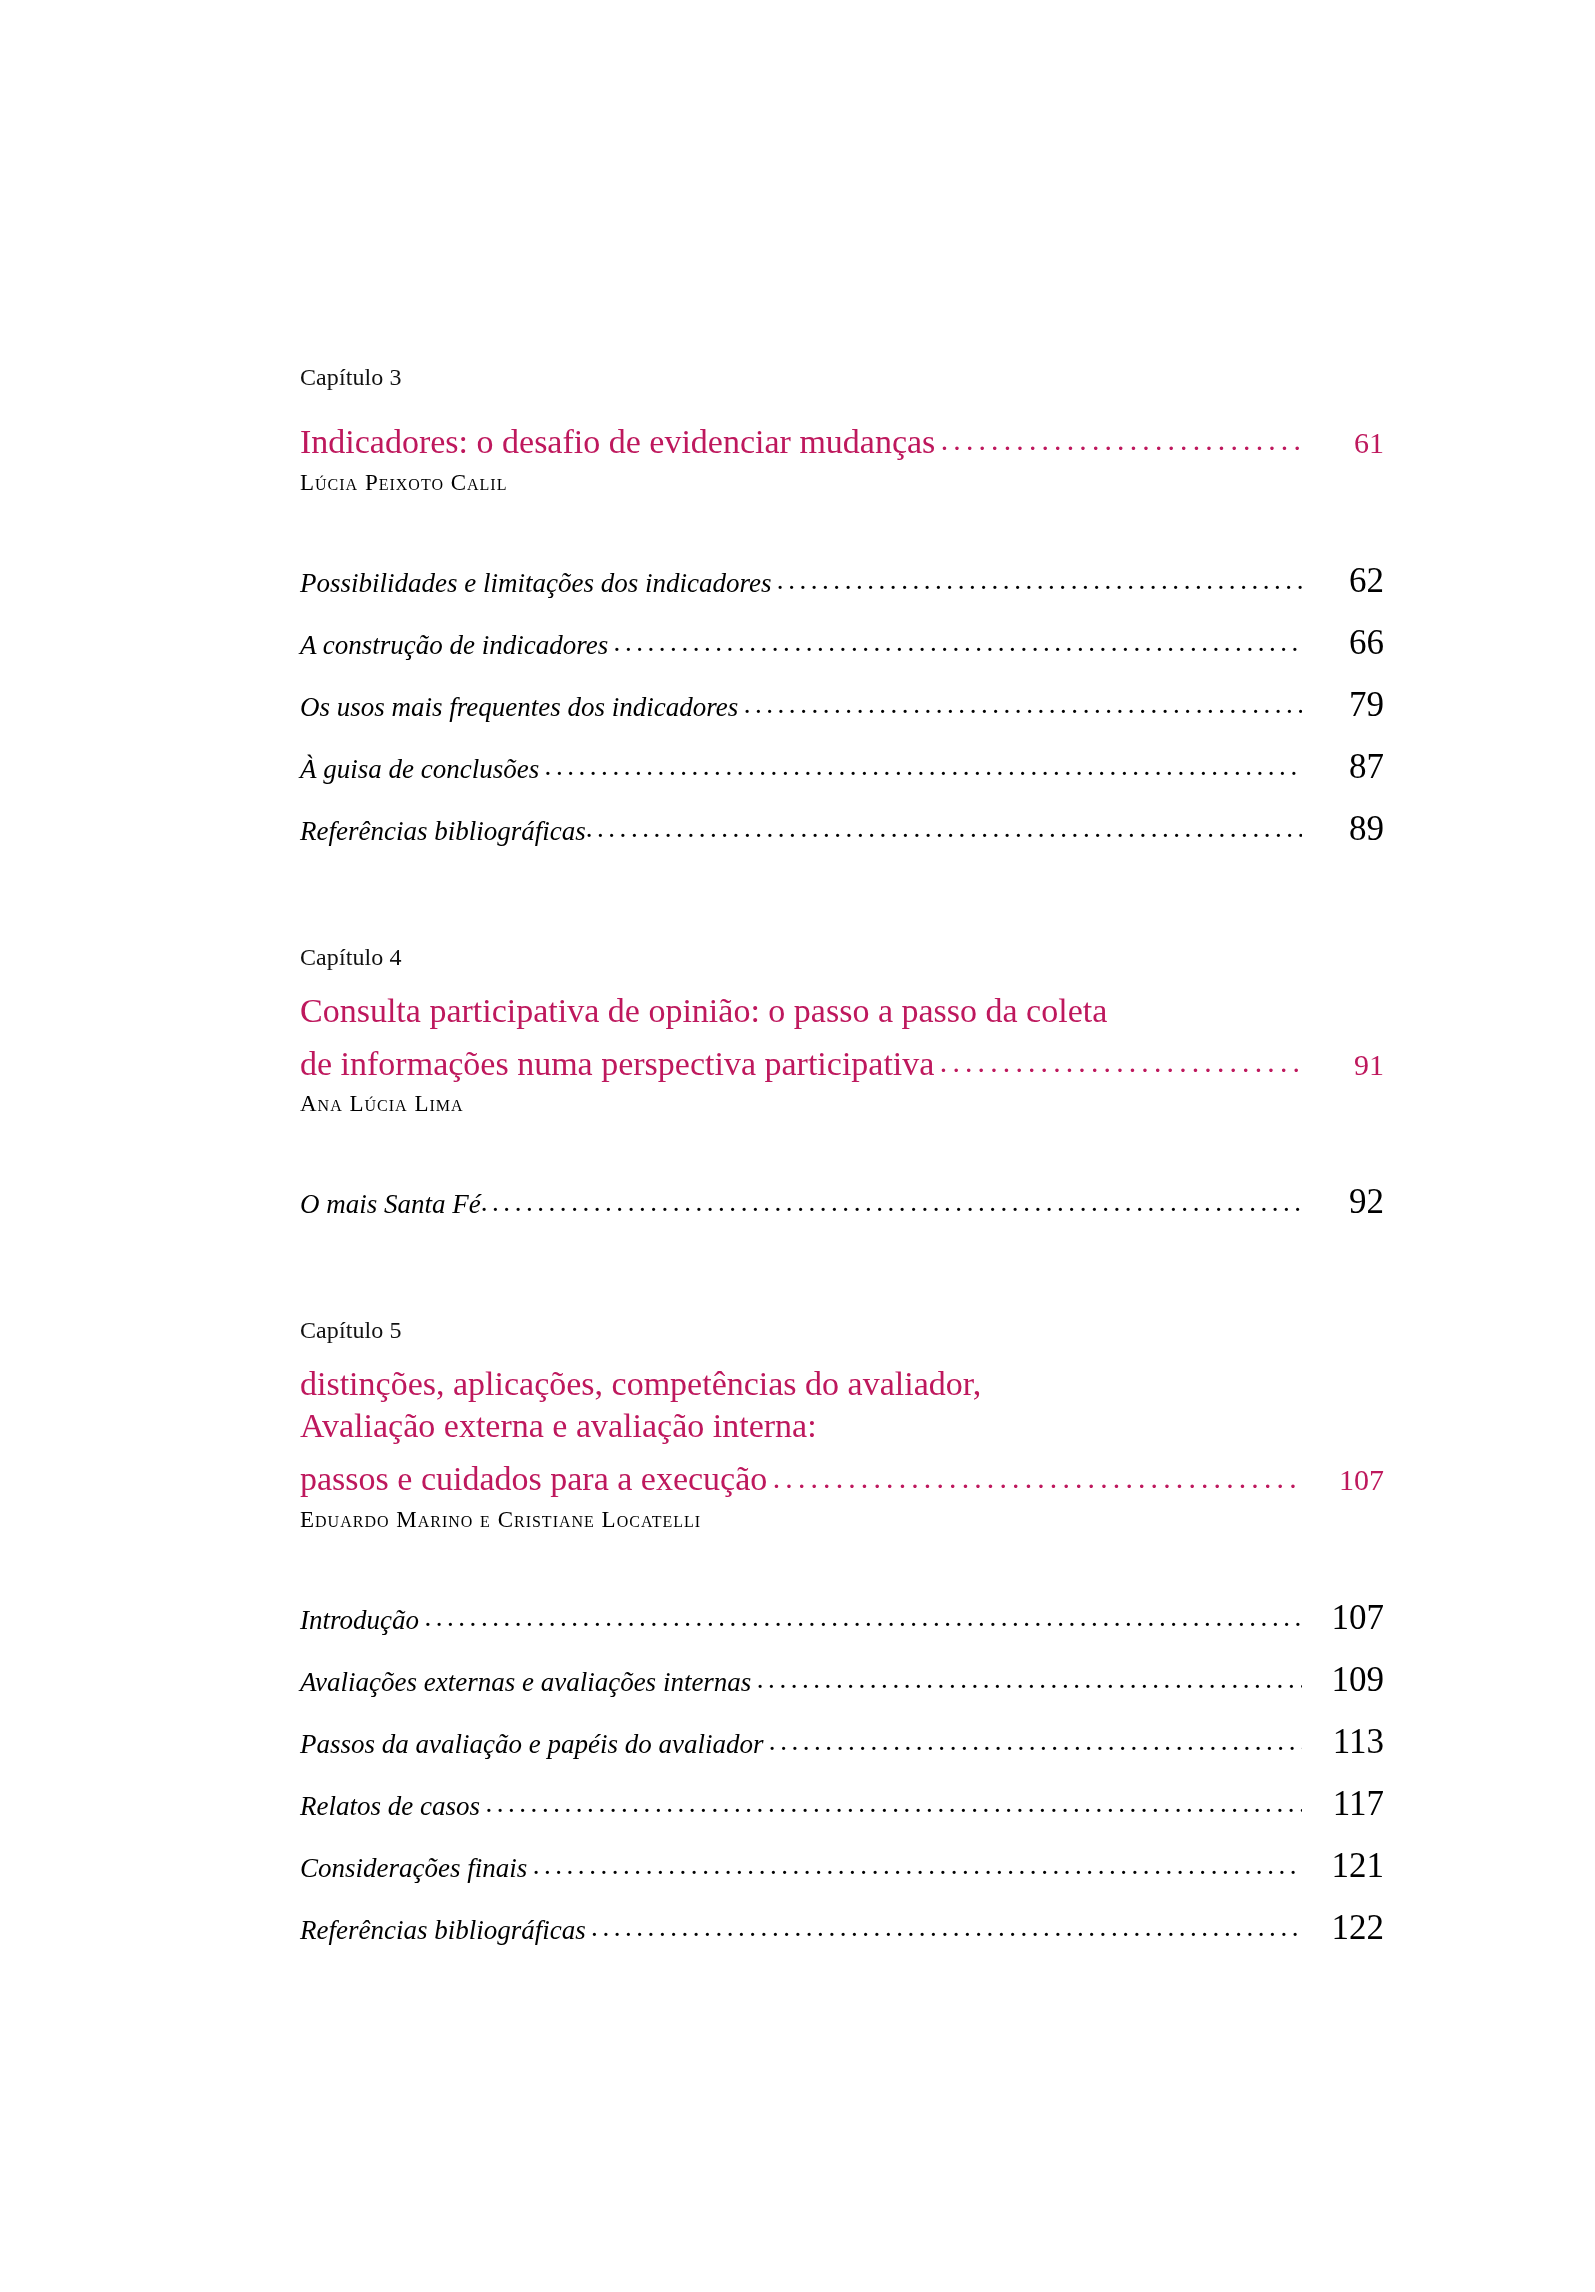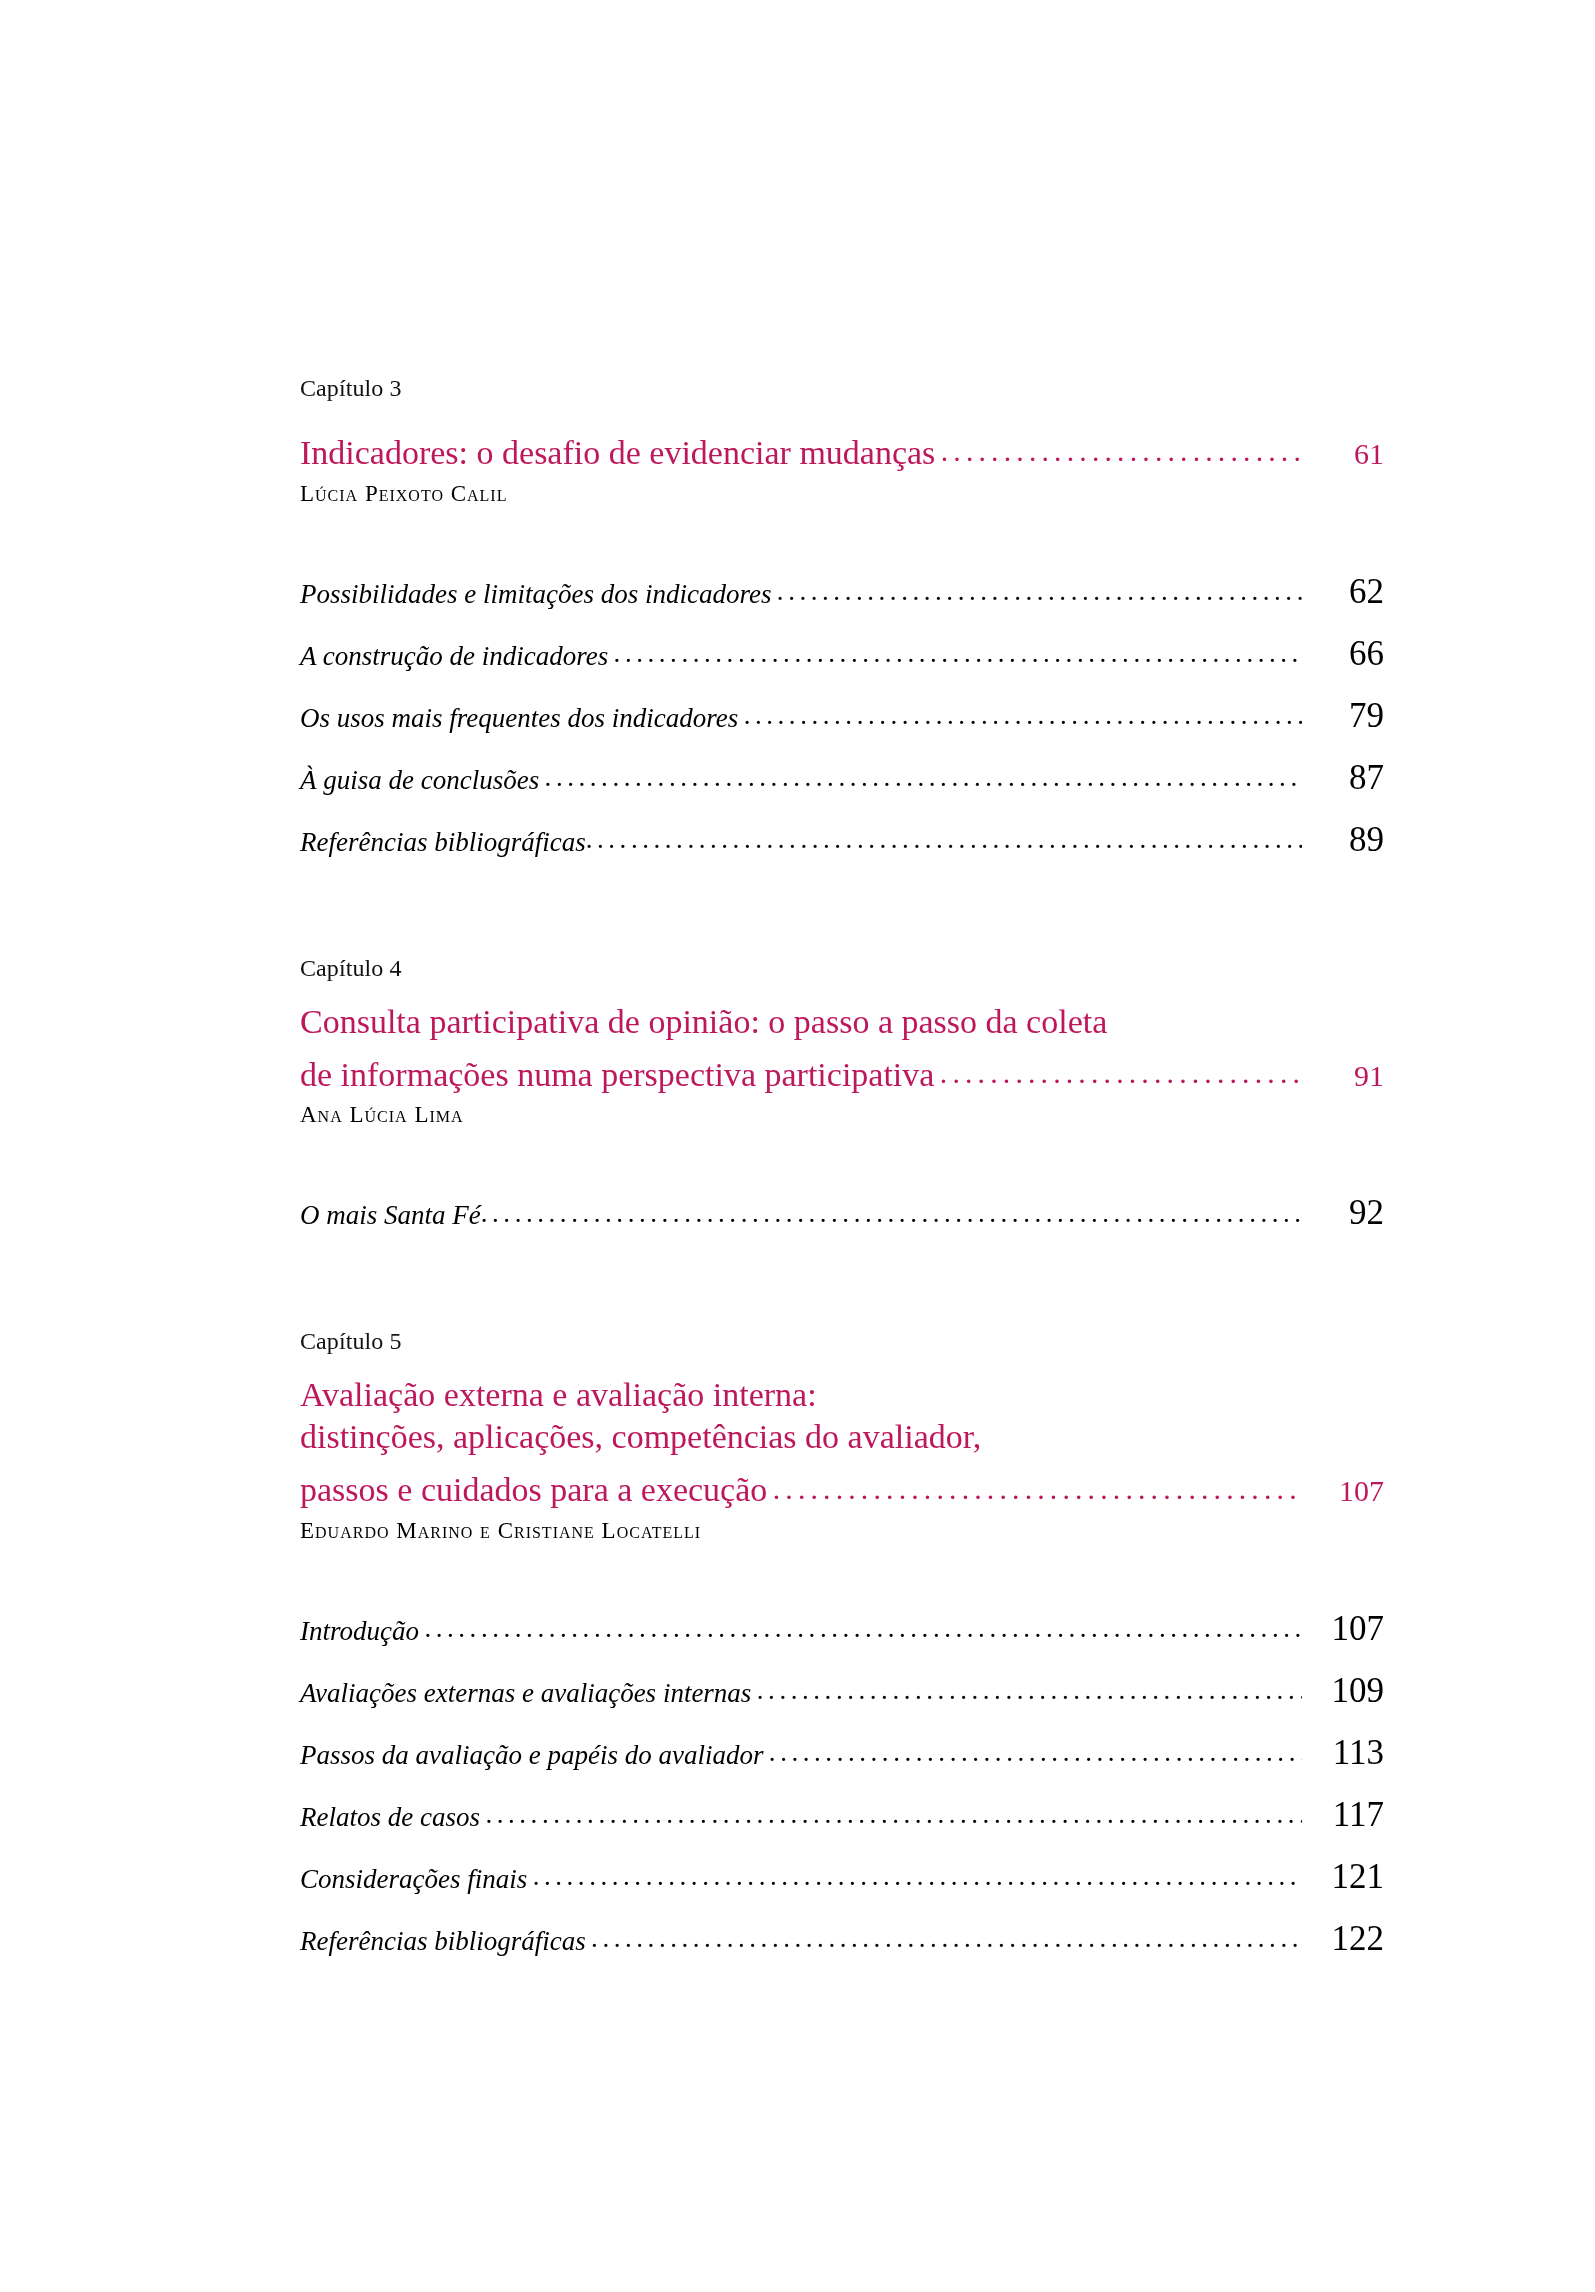--- a/index.html
+++ b/index.html
@@ -21,21 +21,21 @@
     left: 0;
     top: 0;
     width: 1595px;
     height: 2293px;
     background: #ffffff;
   }
 
   .toc {
     position: absolute;
     left: 300px;
-    top: 372px;
+    top: 361px;
     width: 1084px;
   }
 
   
   .chapter-block {
     margin-bottom: 86px;
   }
   .chapter-block:last-child { margin-bottom: 0; }
 
   .chapter-label {
@@ -196,22 +196,22 @@
           <div class="entry tight">
             <span class="etext">O mais Santa Fé</span>
             <span class="leader"></span>
             <span class="epage">92</span>
           </div>
         </div>
       </div>
       <div class="chapter-block">
         <div class="chapter-label">Capítulo 5</div>
         <div class="chapter-title">
+          <div class="tline"><span>distinções, aplicações, competências do avaliador,</span></div>
           <div class="tline"><span>Avaliação externa e avaliação interna:</span></div>
-          <div class="tline"><span>distinções, aplicações, competências do avaliador,</span></div>
           <div class="tline">
             <div class="entry">
               <span class="etext">passos e cuidados para a execução</span>
               <span class="leader"></span>
               <span class="epage">107</span>
             </div>
           </div>
         </div>
         <div class="chapter-author">Eduardo Marino e Cristiane Locatelli</div>
         <div class="sections">

